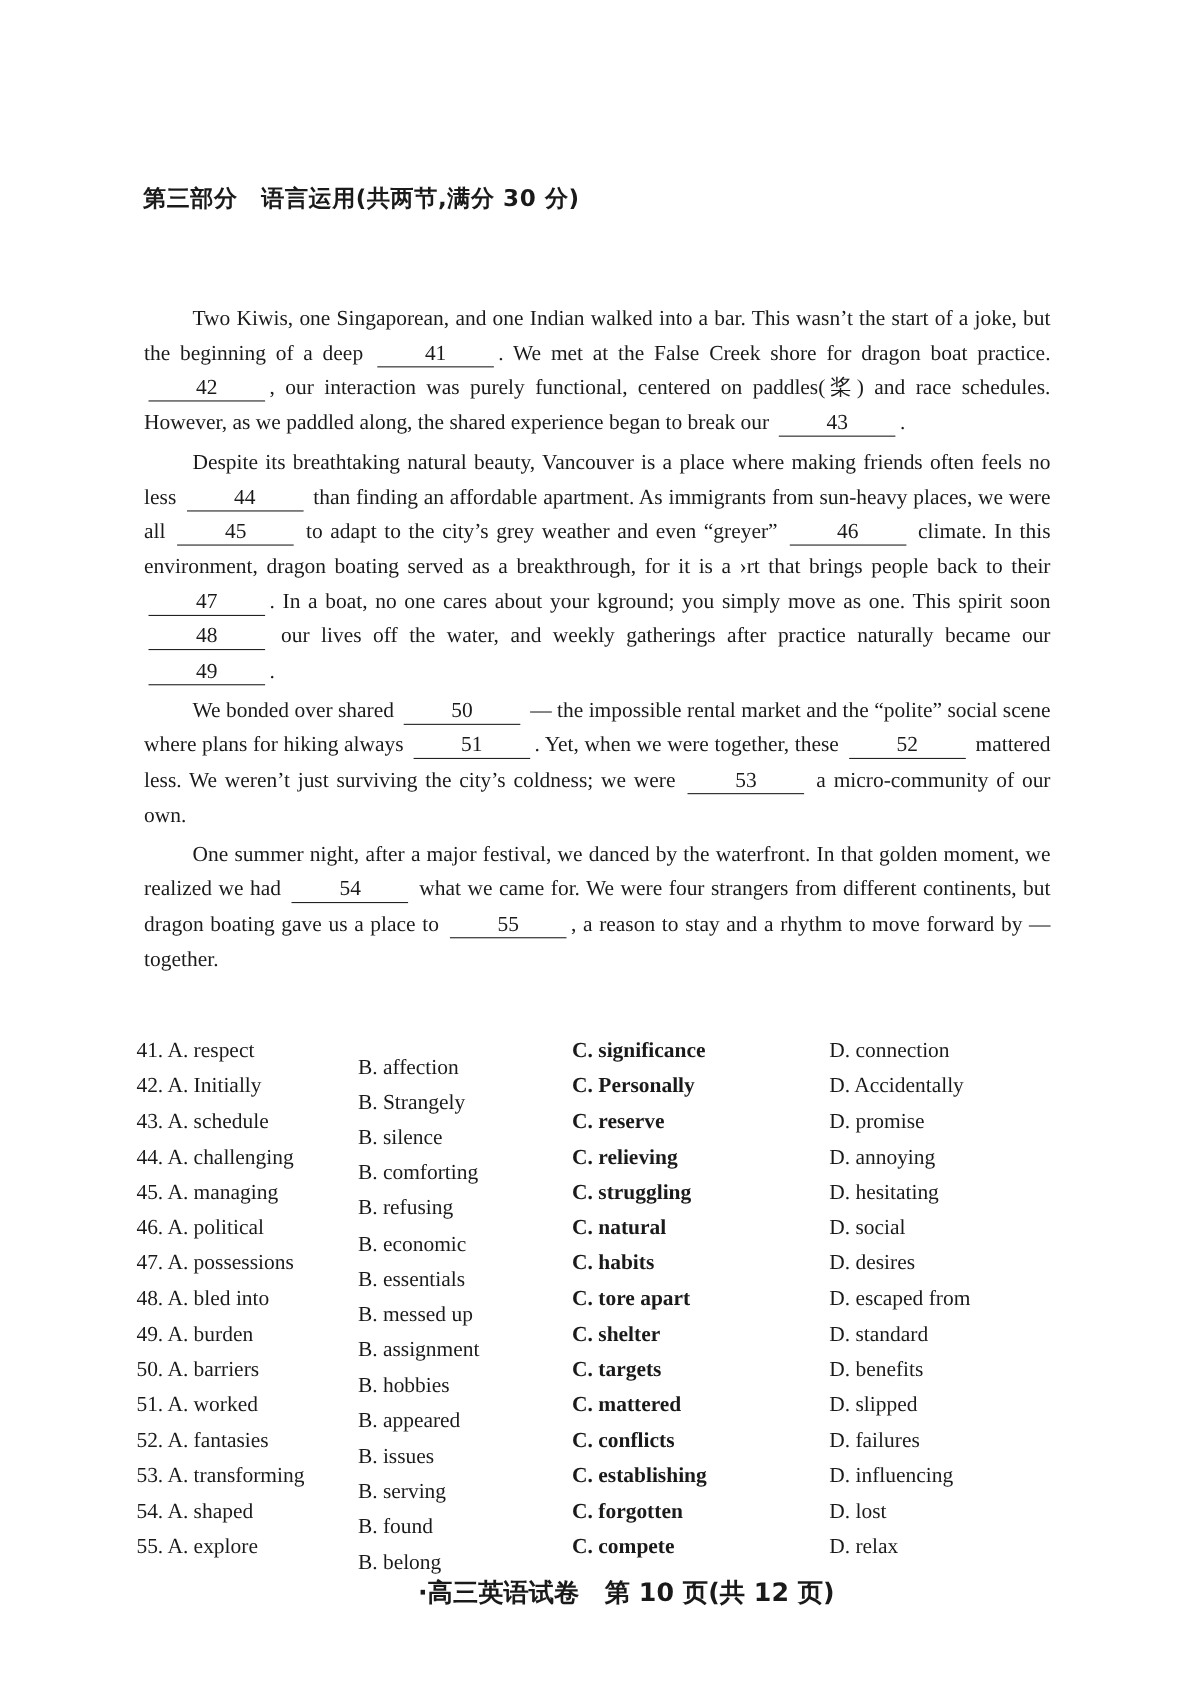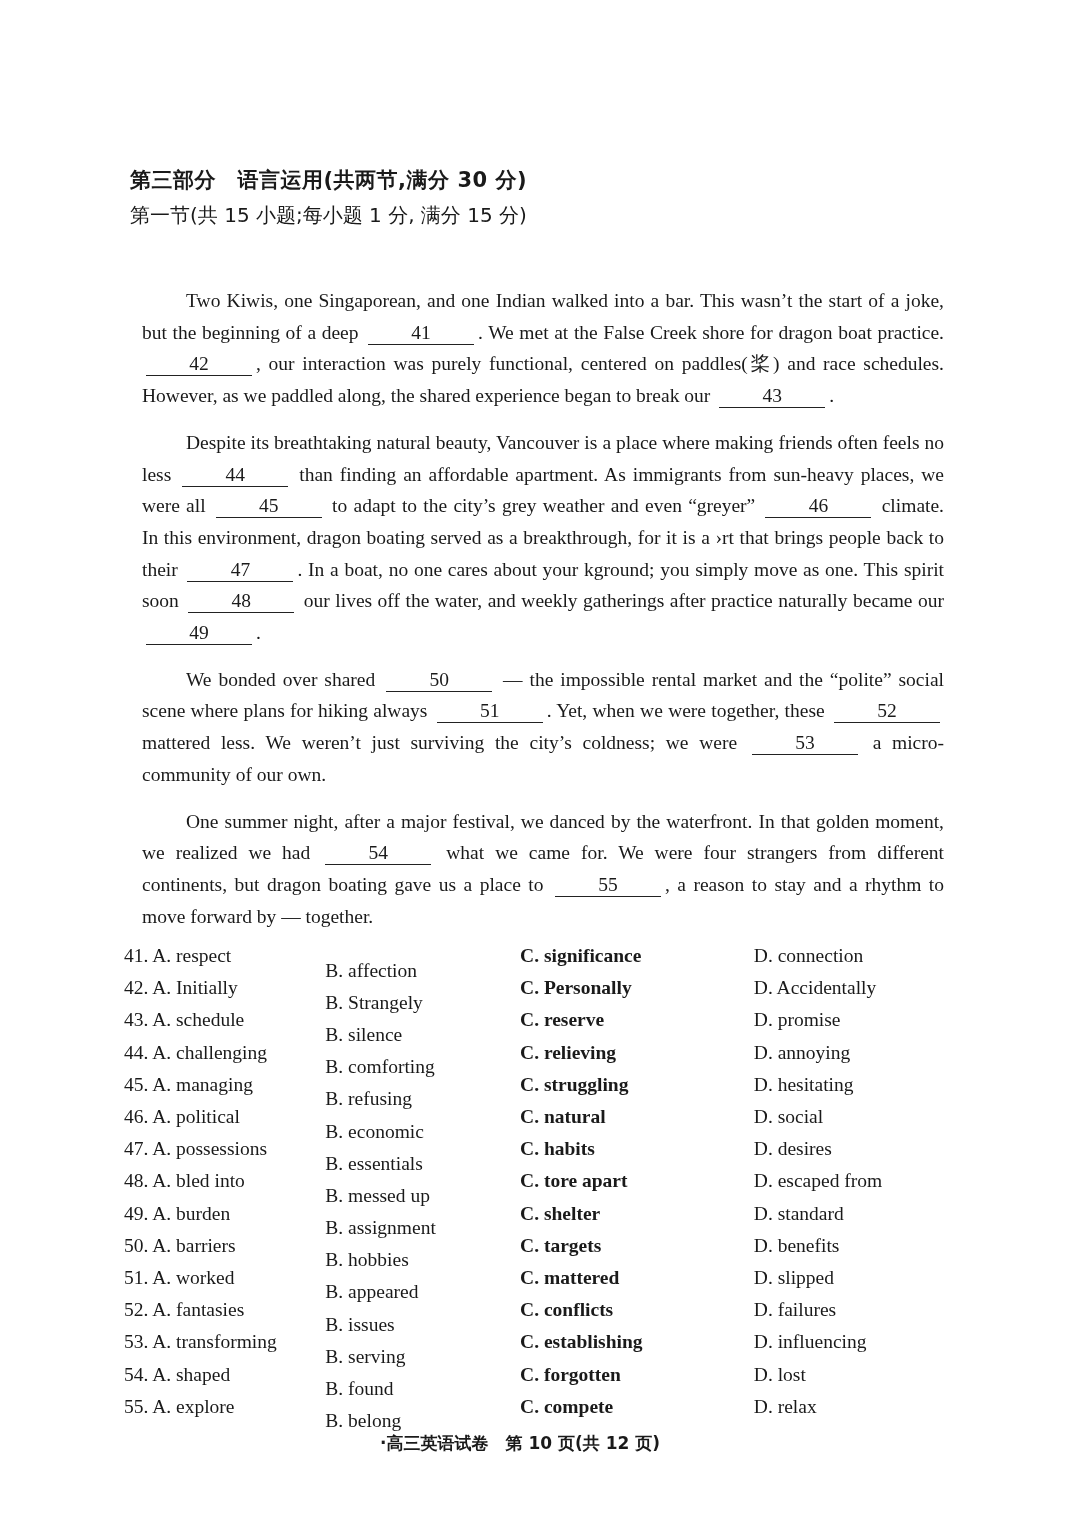--- a/index.html
+++ b/index.html
@@ -22,47 +22,46 @@
   .instr {
     position: absolute; left: 170px; top: 222px;
     font-size: 19.5px;
     font-family: "DejaVu Sans", sans-serif;
   }
   .passage {
     position: absolute; left: 127px; top: 254px; width: 832px;
     font-size: 19.5px; line-height: 31.7px;
     text-align: justify;
   }
-  .passage p { margin: 15px; text-indent: 44px; }
+  .passage p { margin: 4px; text-indent: 44px; }
   .blank {
     display: inline-block; min-width: 106px; text-align: center;
     border-bottom: 1px solid #222; line-height: 22px; text-indent: 0;
     margin: 0 4px;
   }
   .options {
     position: absolute; left: 124px; top: 924px; width: 800px;
     font-size: 19.5px;
   }
   .opt-row { display: flex; height: 32.2px; align-items: center; }
   .opt-a { width: 213px; }
   .opt-b { width: 206px; margin-top: 29px; }
   .opt-c { width: 205px; font-weight: bold; }
   .opt-d { width: 180px; margin-left: 40px; }
   .footer {
     position: absolute; left: 380px; top: 1416px;
-    font-size: 17px; font-weight: bold;
+    font-size: 23px; font-weight: bold;
     font-family: "DejaVu Sans", sans-serif;
   }
 </style>
 </head>
 <body>
 
 <div class="page">
   <div class="h1">第三部分　语言运用(共两节,满分 30 分)</div>
-  <div class="h2">第一节(共 15 小题;每小题 1 分, 满分 15 分)</div>
 
   <div class="passage" id="passage">
       <p><span>Two Kiwis, one Singaporean, and one Indian walked into a bar. This wasn’t the start of a joke, but the beginning of a deep </span><span class="blank">41</span><span>. We met at the False Creek shore for dragon boat practice. </span><span class="blank">42</span><span>, our interaction was purely functional, centered on paddles(桨) and race schedules. However, as we paddled along, the shared experience began to break our </span><span class="blank">43</span><span>.</span></p>
       <p><span>Despite its breathtaking natural beauty, Vancouver is a place where making friends often feels no less </span><span class="blank">44</span><span> than finding an affordable apartment. As immigrants from sun-heavy places, we were all </span><span class="blank">45</span><span> to adapt to the city’s grey weather and even “greyer” </span><span class="blank">46</span><span> climate. In this environment, dragon boating served as a breakthrough, for it is a ›rt that brings people back to their </span><span class="blank">47</span><span>. In a boat, no one cares about your kground; you simply move as one. This spirit soon </span><span class="blank">48</span><span> our lives off the water, and weekly gatherings after practice naturally became our </span><span class="blank">49</span><span>.</span></p>
       <p><span>We bonded over shared </span><span class="blank">50</span><span> — the impossible rental market and the “polite” social scene where plans for hiking always </span><span class="blank">51</span><span>. Yet, when we were together, these </span><span class="blank">52</span><span> mattered less. We weren’t just surviving the city’s coldness; we were </span><span class="blank">53</span><span> a micro-community of our own.</span></p>
       <p><span>One summer night, after a major festival, we danced by the waterfront. In that golden moment, we realized we had </span><span class="blank">54</span><span> what we came for. We were four strangers from different continents, but dragon boating gave us a place to </span><span class="blank">55</span><span>, a reason to stay and a rhythm to move forward by — together.</span></p>
     </div>
 
   <div class="options" id="options">
       <div class="opt-row">

